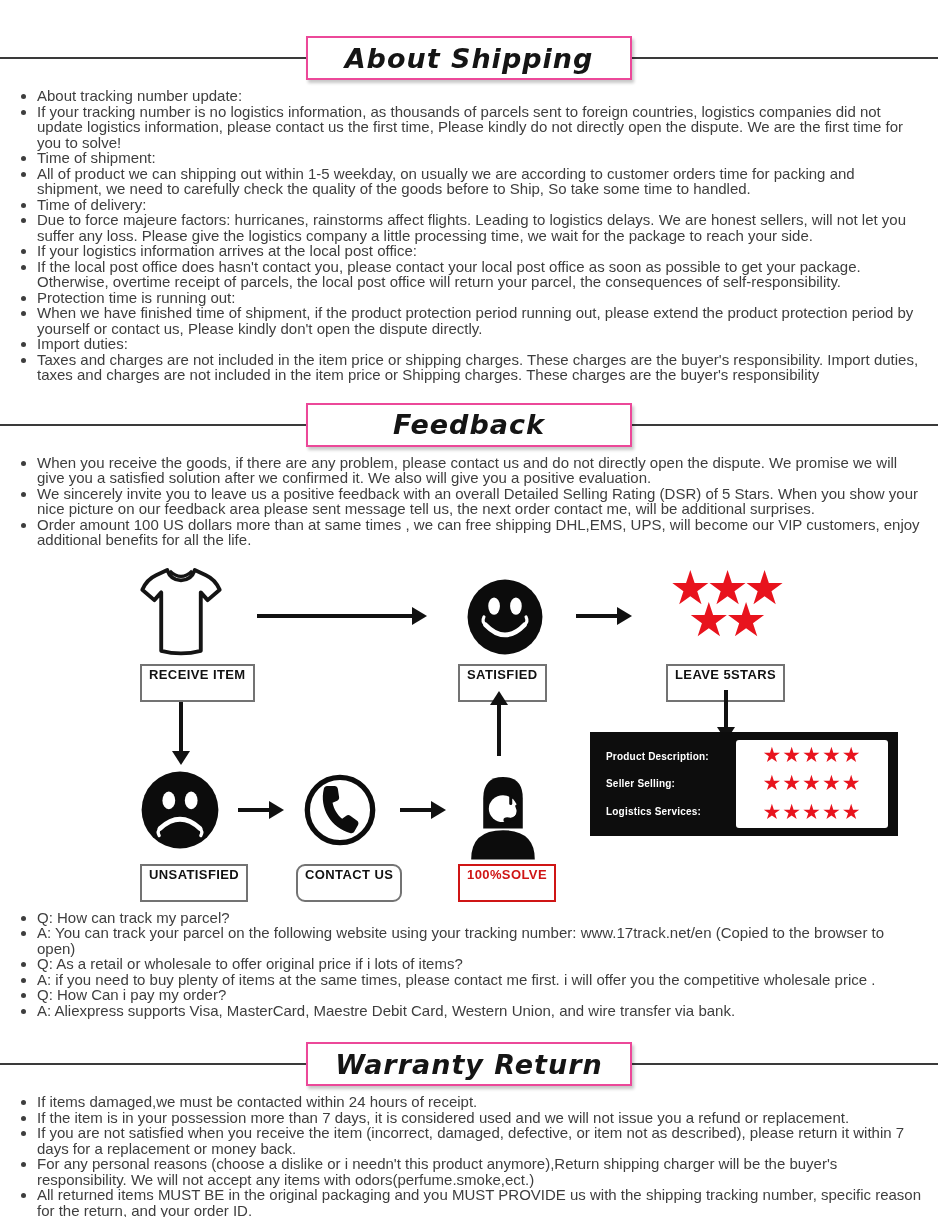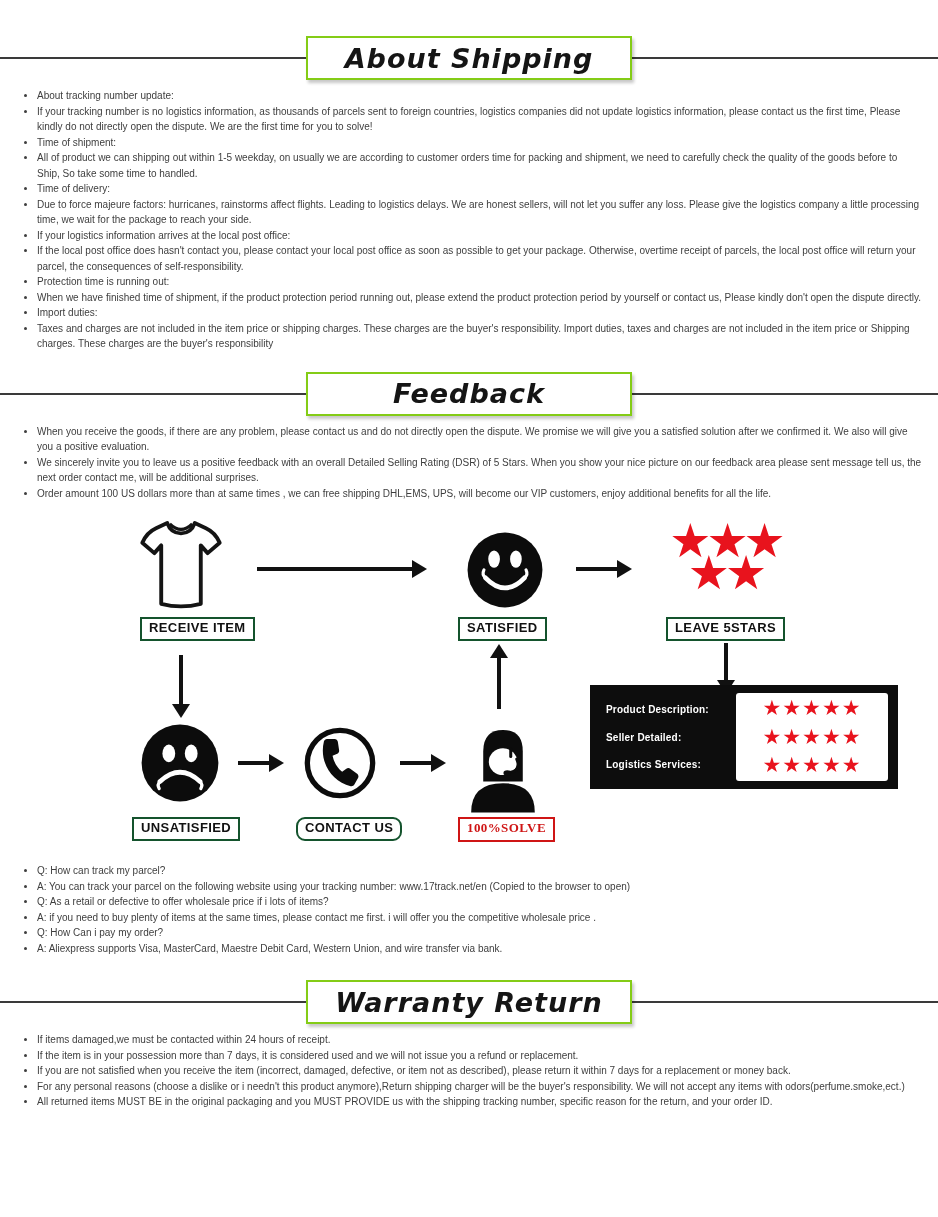--- a/index.html
+++ b/index.html
@@ -12,46 +12,46 @@
   html,body{margin:0;padding:0;}
   body{
     width:938px;height:1217px;background:#ffffff;overflow:hidden;
     font-family:"Liberation Sans",sans-serif;
   }
   
   .sec-head{position:relative;height:46px;}
   .sec-head .rule{position:absolute;left:0;right:0;top:21px;height:2px;background:var(--line);}
   .sec-head .tbox{
     position:relative;width:326px;height:44px;margin:0 auto;background:#fff;
-    border:2px solid #84cc16;box-shadow:2px 3px 3px rgba(0,0,0,.22);
+    border:2px solid #ec4899;box-shadow:2px 3px 3px rgba(0,0,0,.22);
     display:flex;align-items:center;justify-content:center;
   }
   .sec-head .ttext{
     font-family:"DejaVu Sans",sans-serif;font-style:italic;font-weight:bold;
     font-size:27px;color:#151515;letter-spacing:1px;white-space:nowrap;
   }
   #h-shipping{margin-top:36px;}
   #h-feedback{margin-top:20px;}
   #h-faq{margin-top:8px;}
   #h-warranty{margin-top:24px;}
   
   .blist{margin:6px 16px 0 22px;padding-left:15px;list-style:disc;}
   .blist li{
-    font-size:10px;line-height:15.5px;color:var(--text);
+    font-size:15px;line-height:15.5px;color:var(--text);
     font-family:"Liberation Sans",sans-serif;
   }
   
   #diagram{position:relative;height:348px;margin-top:8px;}
   #diagram svg{position:absolute;display:block;}
   .flabel{
-    position:absolute;background:#fff;border:2px solid #14532d;color:#111;
-    padding:1px 7px 4px 7px;font-weight:bold;font-size:13px;letter-spacing:.4px;
+    position:absolute;background:#fff;border:2px solid #737373;color:#111;
+    padding:1px 7px 18px 7px;font-weight:bold;font-size:13px;letter-spacing:.4px;
     white-space:nowrap;font-family:"Liberation Sans",sans-serif;
   }
-  .flabel.red{color:var(--label_red);border-color:var(--label_red);font-family:Liberation Serif, serif;}
+  .flabel.red{color:var(--label_red);border-color:var(--label_red);}
   .h-arrow{position:absolute;height:4px;background:#111;}
   .h-arrow::after{
     content:"";position:absolute;right:-14px;top:-7px;width:0;height:0;
     border-left:15px solid #111;border-top:9px solid transparent;border-bottom:9px solid transparent;
   }
   .v-arrow{position:absolute;width:4px;background:#111;}
   .v-arrow.down::after{
     content:"";position:absolute;bottom:-13px;left:-7px;width:0;height:0;
     border-top:14px solid #111;border-left:9px solid transparent;border-right:9px solid transparent;
   }
@@ -85,21 +85,21 @@
   .rate-panel{
     position:absolute;right:10px;top:8px;width:152px;height:88px;background:#fff;
     border-radius:3px;text-align:center;padding-top:1px;
   }
   .rate-stars{font-size:21px;line-height:28.5px;color:var(--star_red);letter-spacing:1px;}
   .sad{left:140px;top:214px;}
   .arr-3{left:238px;top:252px;width:32px;}
   .phone{left:302px;top:216px;}
   .arr-4{left:400px;top:252px;width:32px;}
   .person{left:460px;top:210px;}
-  .lbl-unsat{left:132px;top:308px;}
+  .lbl-unsat{left:140px;top:308px;}
   .lbl-contact{left:296px;top:308px;border-radius:9px;}
   .lbl-solve{left:458px;top:308px;}
 </style>
 </head>
 <body>
 
 <div>
 
   <div class="sec-head" id="h-shipping">
     <div class="rule"></div>
@@ -166,21 +166,21 @@
     <div class="flabel lbl-leave">LEAVE 5STARS</div>
 
     <div class="v-arrow down arr-dl"></div>
     <div class="v-arrow up arr-um"></div>
     <div class="v-arrow down arr-dr"></div>
 
     <div class="ratebox">
       <div class="rate-labels">
 
       <div class="rate-label">Product Description:</div>
-          <div class="rate-label">Seller Detailed:</div>
+          <div class="rate-label">Seller Selling:</div>
           <div class="rate-label">Logistics Services:</div>
         </div>
       <div class="rate-panel">
 
       <div class="rate-stars">★★★★★</div>
           <div class="rate-stars">★★★★★</div>
           <div class="rate-stars">★★★★★</div>
         </div>
     </div>
 
@@ -215,21 +215,21 @@
 
     <div class="flabel lbl-unsat">UNSATISFIED</div>
     <div class="flabel lbl-contact">CONTACT US</div>
     <div class="flabel red lbl-solve">100%SOLVE</div>
   </div>
 
   <ul class="blist">
 
   <li>Q: How can track my parcel?</li>
       <li>A: You can track your parcel on the following website using your tracking number: www.17track.net/en (Copied to the browser to open)</li>
-      <li>Q: As a retail or defective to offer wholesale price if i lots of items?</li>
+      <li>Q: As a retail or wholesale to offer original price if i lots of items?</li>
       <li>A: if you need to buy plenty of items at the same times, please contact me first. i will offer you the competitive wholesale price .</li>
       <li>Q: How Can i pay my order?</li>
       <li>A: Aliexpress supports Visa, MasterCard, Maestre Debit Card, Western Union, and wire transfer via bank.</li>
     </ul>
 
   <div class="sec-head" id="h-warranty">
     <div class="rule"></div>
     <div class="tbox">
       <span class="ttext">Warranty Return</span>
     </div>

